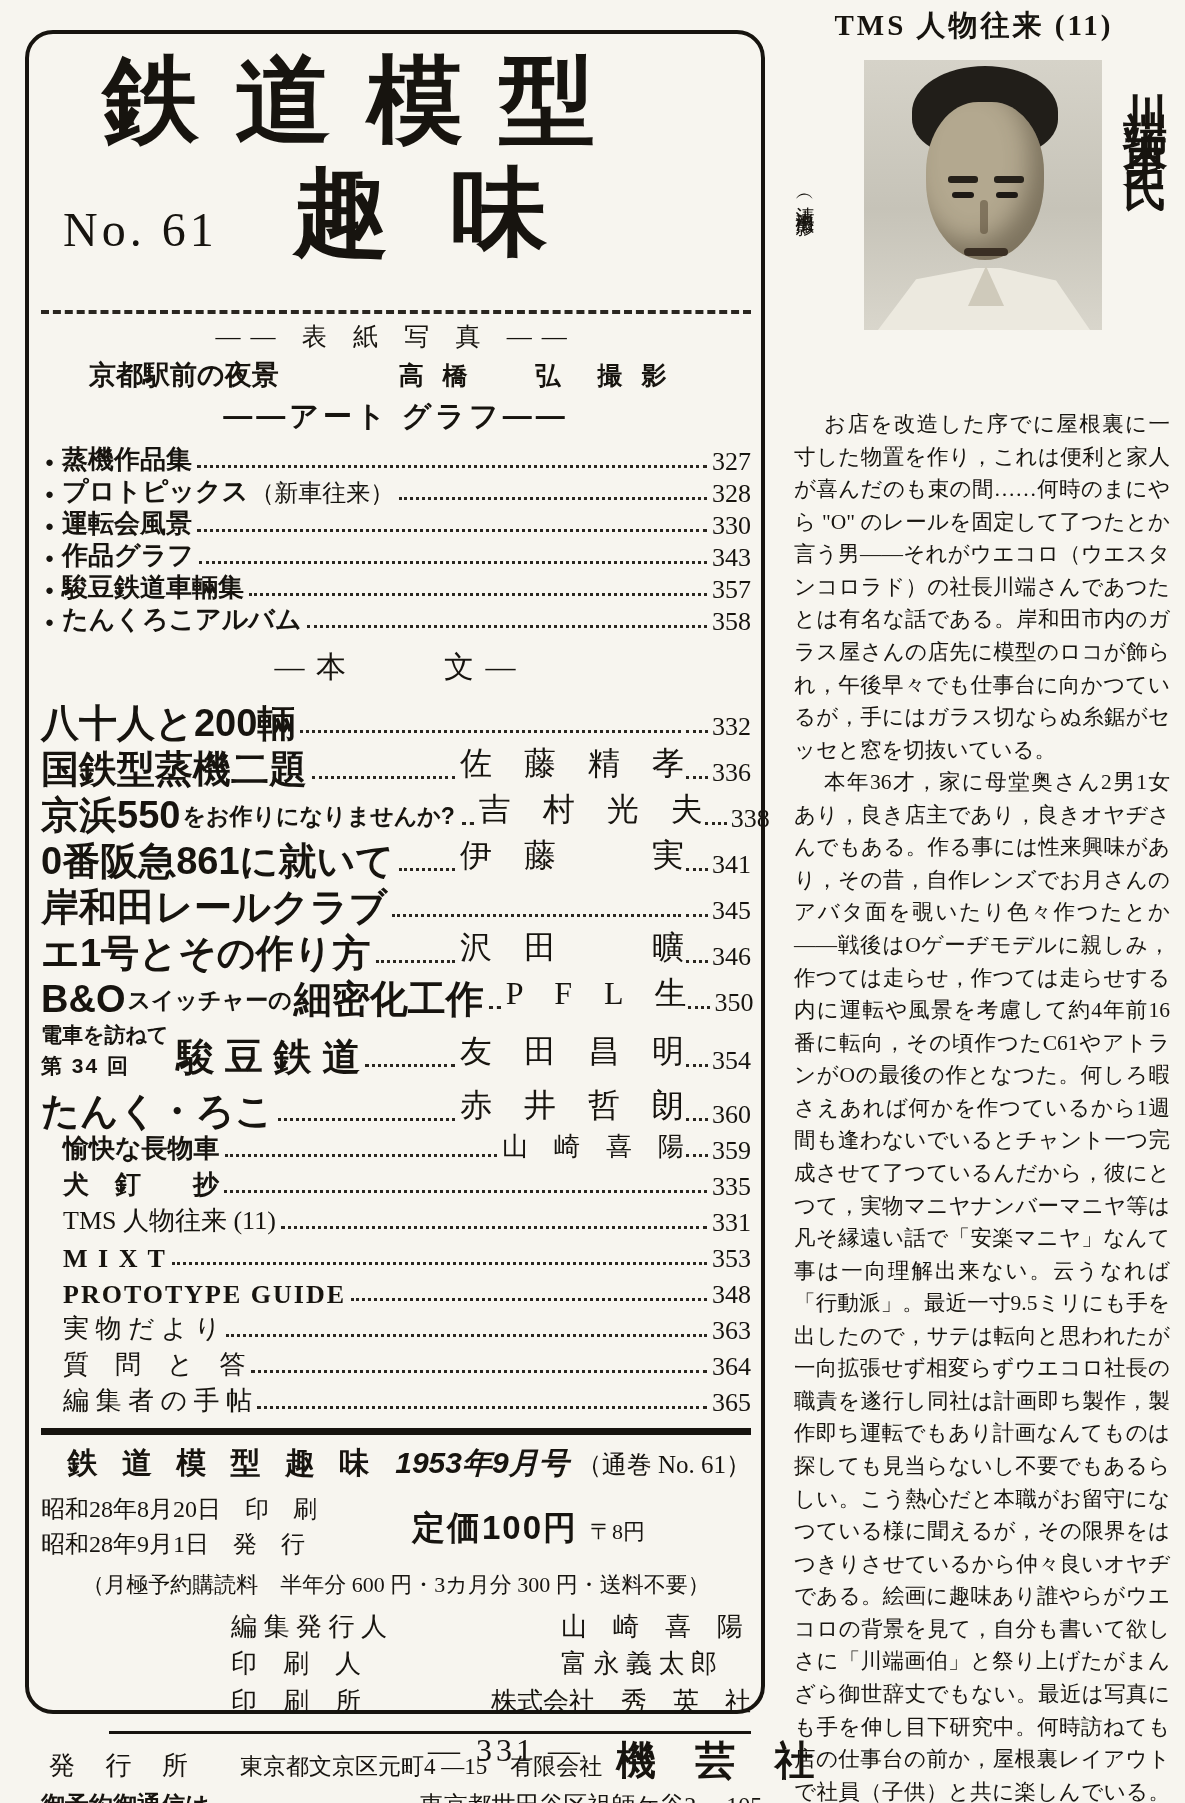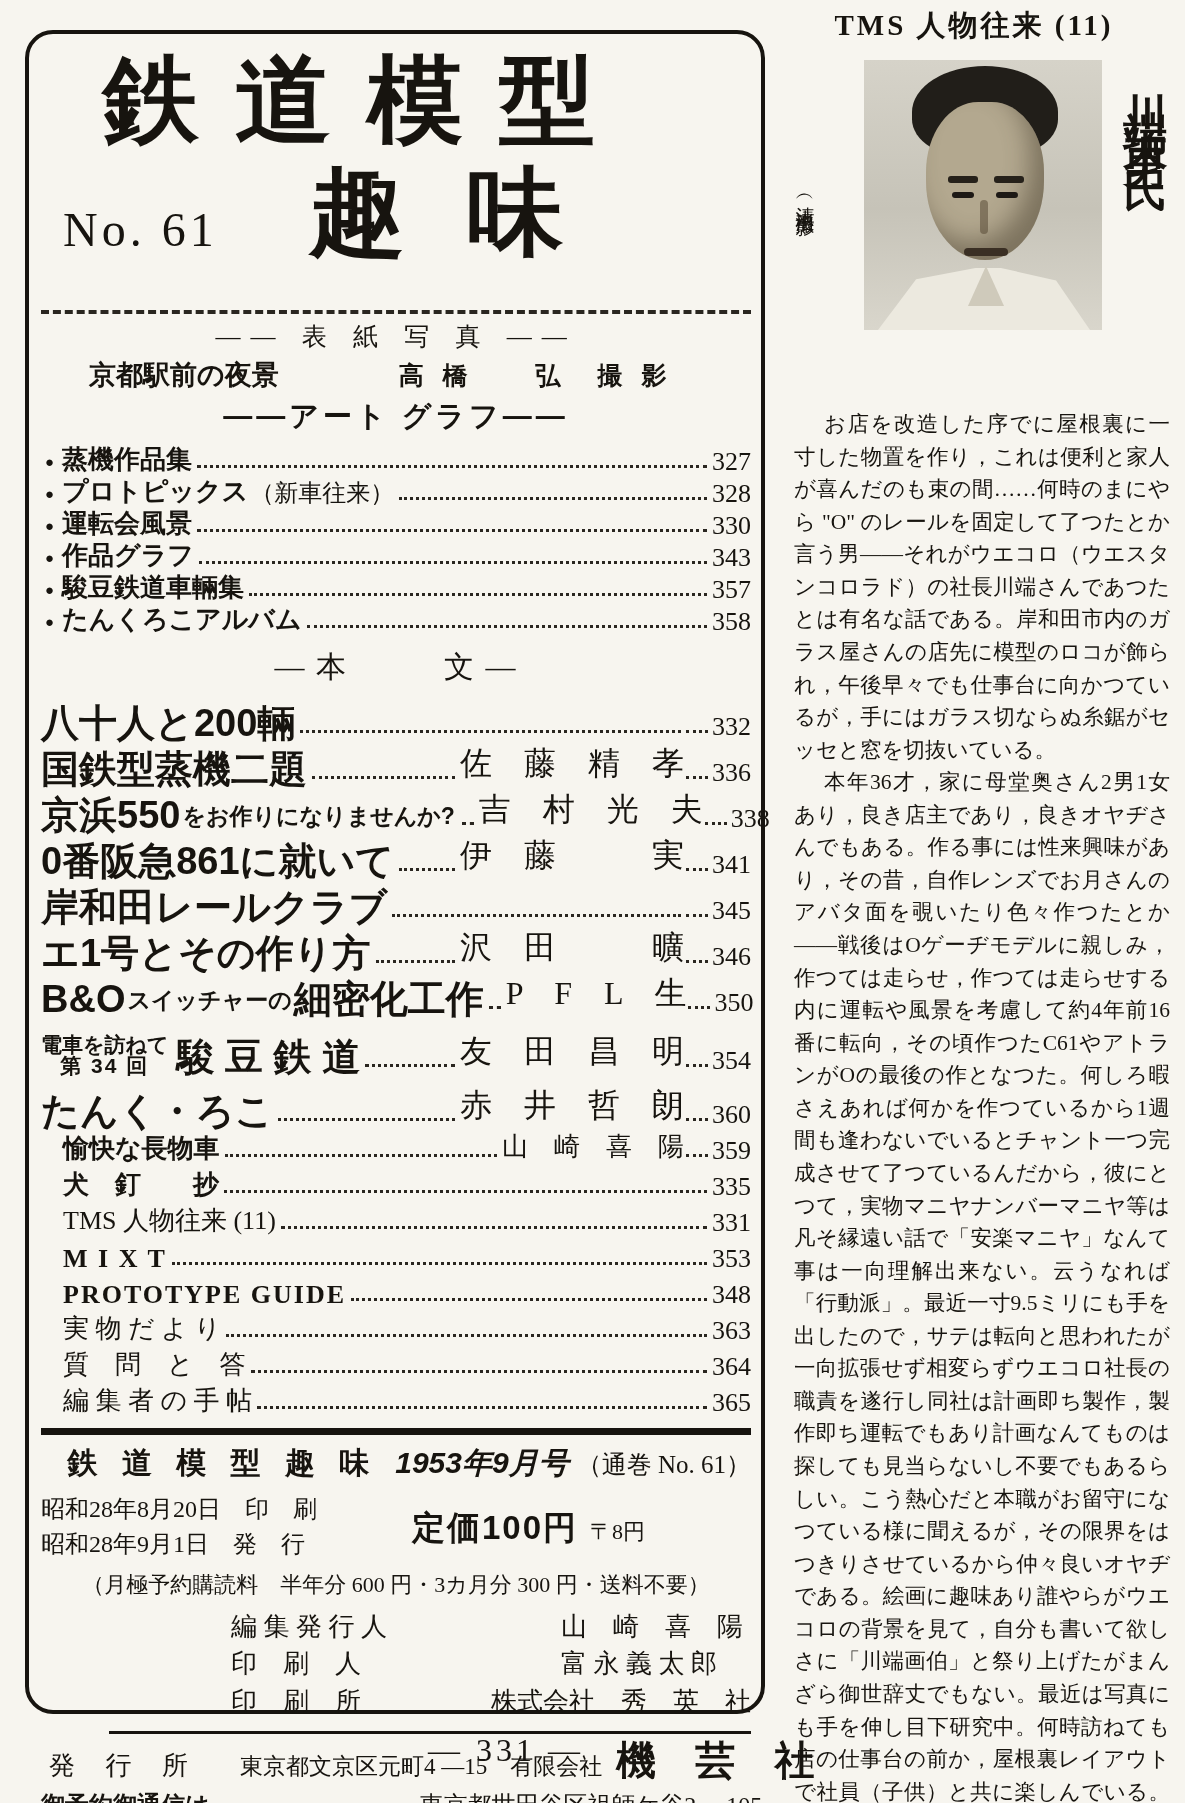--- a/index.html
+++ b/index.html
@@ -12,21 +12,21 @@
   .s{font-family:"Liberation Serif", serif;}
 
   
   .toc-box{
     position:absolute;left:25px;top:30px;width:740px;height:1684px;
     border:4px solid #17140f;border-radius:28px;box-sizing:border-box;
     padding:0 10px 0 12px;
   }
   .mag-head{position:relative;height:272px;}
   .mag-title1{position:absolute;left:62px;top:18px;font-size:96px;letter-spacing:36px;white-space:nowrap;line-height:1;}
-  .mag-title2{position:absolute;left:268px;top:130px;font-size:96px;letter-spacing:62px;white-space:nowrap;line-height:1;}
+  .mag-title2{position:absolute;left:252px;top:130px;font-size:96px;letter-spacing:62px;white-space:nowrap;line-height:1;}
   .issue-no{position:absolute;left:22px;top:168px;font-size:48px;letter-spacing:4px;}
   .dash-rule{border-top:4px dashed #2a2620;margin:4px 0 6px 0;}
 
   .center-head{ text-align:center;}
   .cover-head{font-size:25px;letter-spacing:10px;margin-top:4px;}
   .cover-row{display:flex;align-items:baseline;margin:4px 0 2px 48px;}
   .cover-title{font-size:27px;}
   .cover-credit{font-size:25px;margin-left:120px;letter-spacing:6px;}
   .artgraph-head{font-size:29px;letter-spacing:4px;margin:4px 0 8px 0;}
 
@@ -37,23 +37,23 @@
 
   .art-row{height:32px;}
   .art-bullet{font-size:15px;margin:0 8px 6px 4px;}
   .art-title{font-size:26px;white-space:nowrap;}
   .art-note{font-size:24px;font-family:"Liberation Serif",serif;font-weight:normal;white-space:nowrap;margin-left:2px;}
 
   .main-head{font-size:30px;letter-spacing:2px;margin:10px 0 8px 0;}
   .feat-row{height:46px;}
   .feat-title{font-size:38px;white-space:nowrap;line-height:1;}
   .feat-small{font-size:23px;white-space:nowrap;margin:0 2px 2px 2px;}
-  .feat-pre{display:inline-flex;flex-direction:column;margin-right:8px;line-height:1;}
+  .feat-pre{display:inline-flex;flex-direction:column;margin-right:8px;line-height:1;gap:10px;}
   .feat-pre .p1{font-size:21px;}
-  .feat-pre .p2{font-size:21px;text-align:center;letter-spacing:2px;}
+  .feat-pre .p2{font-size:21px;text-align:left;letter-spacing:2px;}
   .author{font-size:32px;white-space:nowrap;margin:0 2px 2px 0;}
 
   .reg-row{height:36px;}
   .reg-title{font-size:26px;white-space:nowrap;}
   .reg-row.gg .reg-title{font-family:"Liberation Sans",sans-serif;font-weight:bold;}
   .reg-row.lat .reg-title{font-weight:bold;letter-spacing:2px;}
   .reg-indent{margin-left:22px;}
 
   .thick-rule{border-top:7px solid #17140f;margin:10px 0 8px 0;}
   .col-issue{display:flex;align-items:baseline;margin-left:18px;justify-content:flex-end;}

